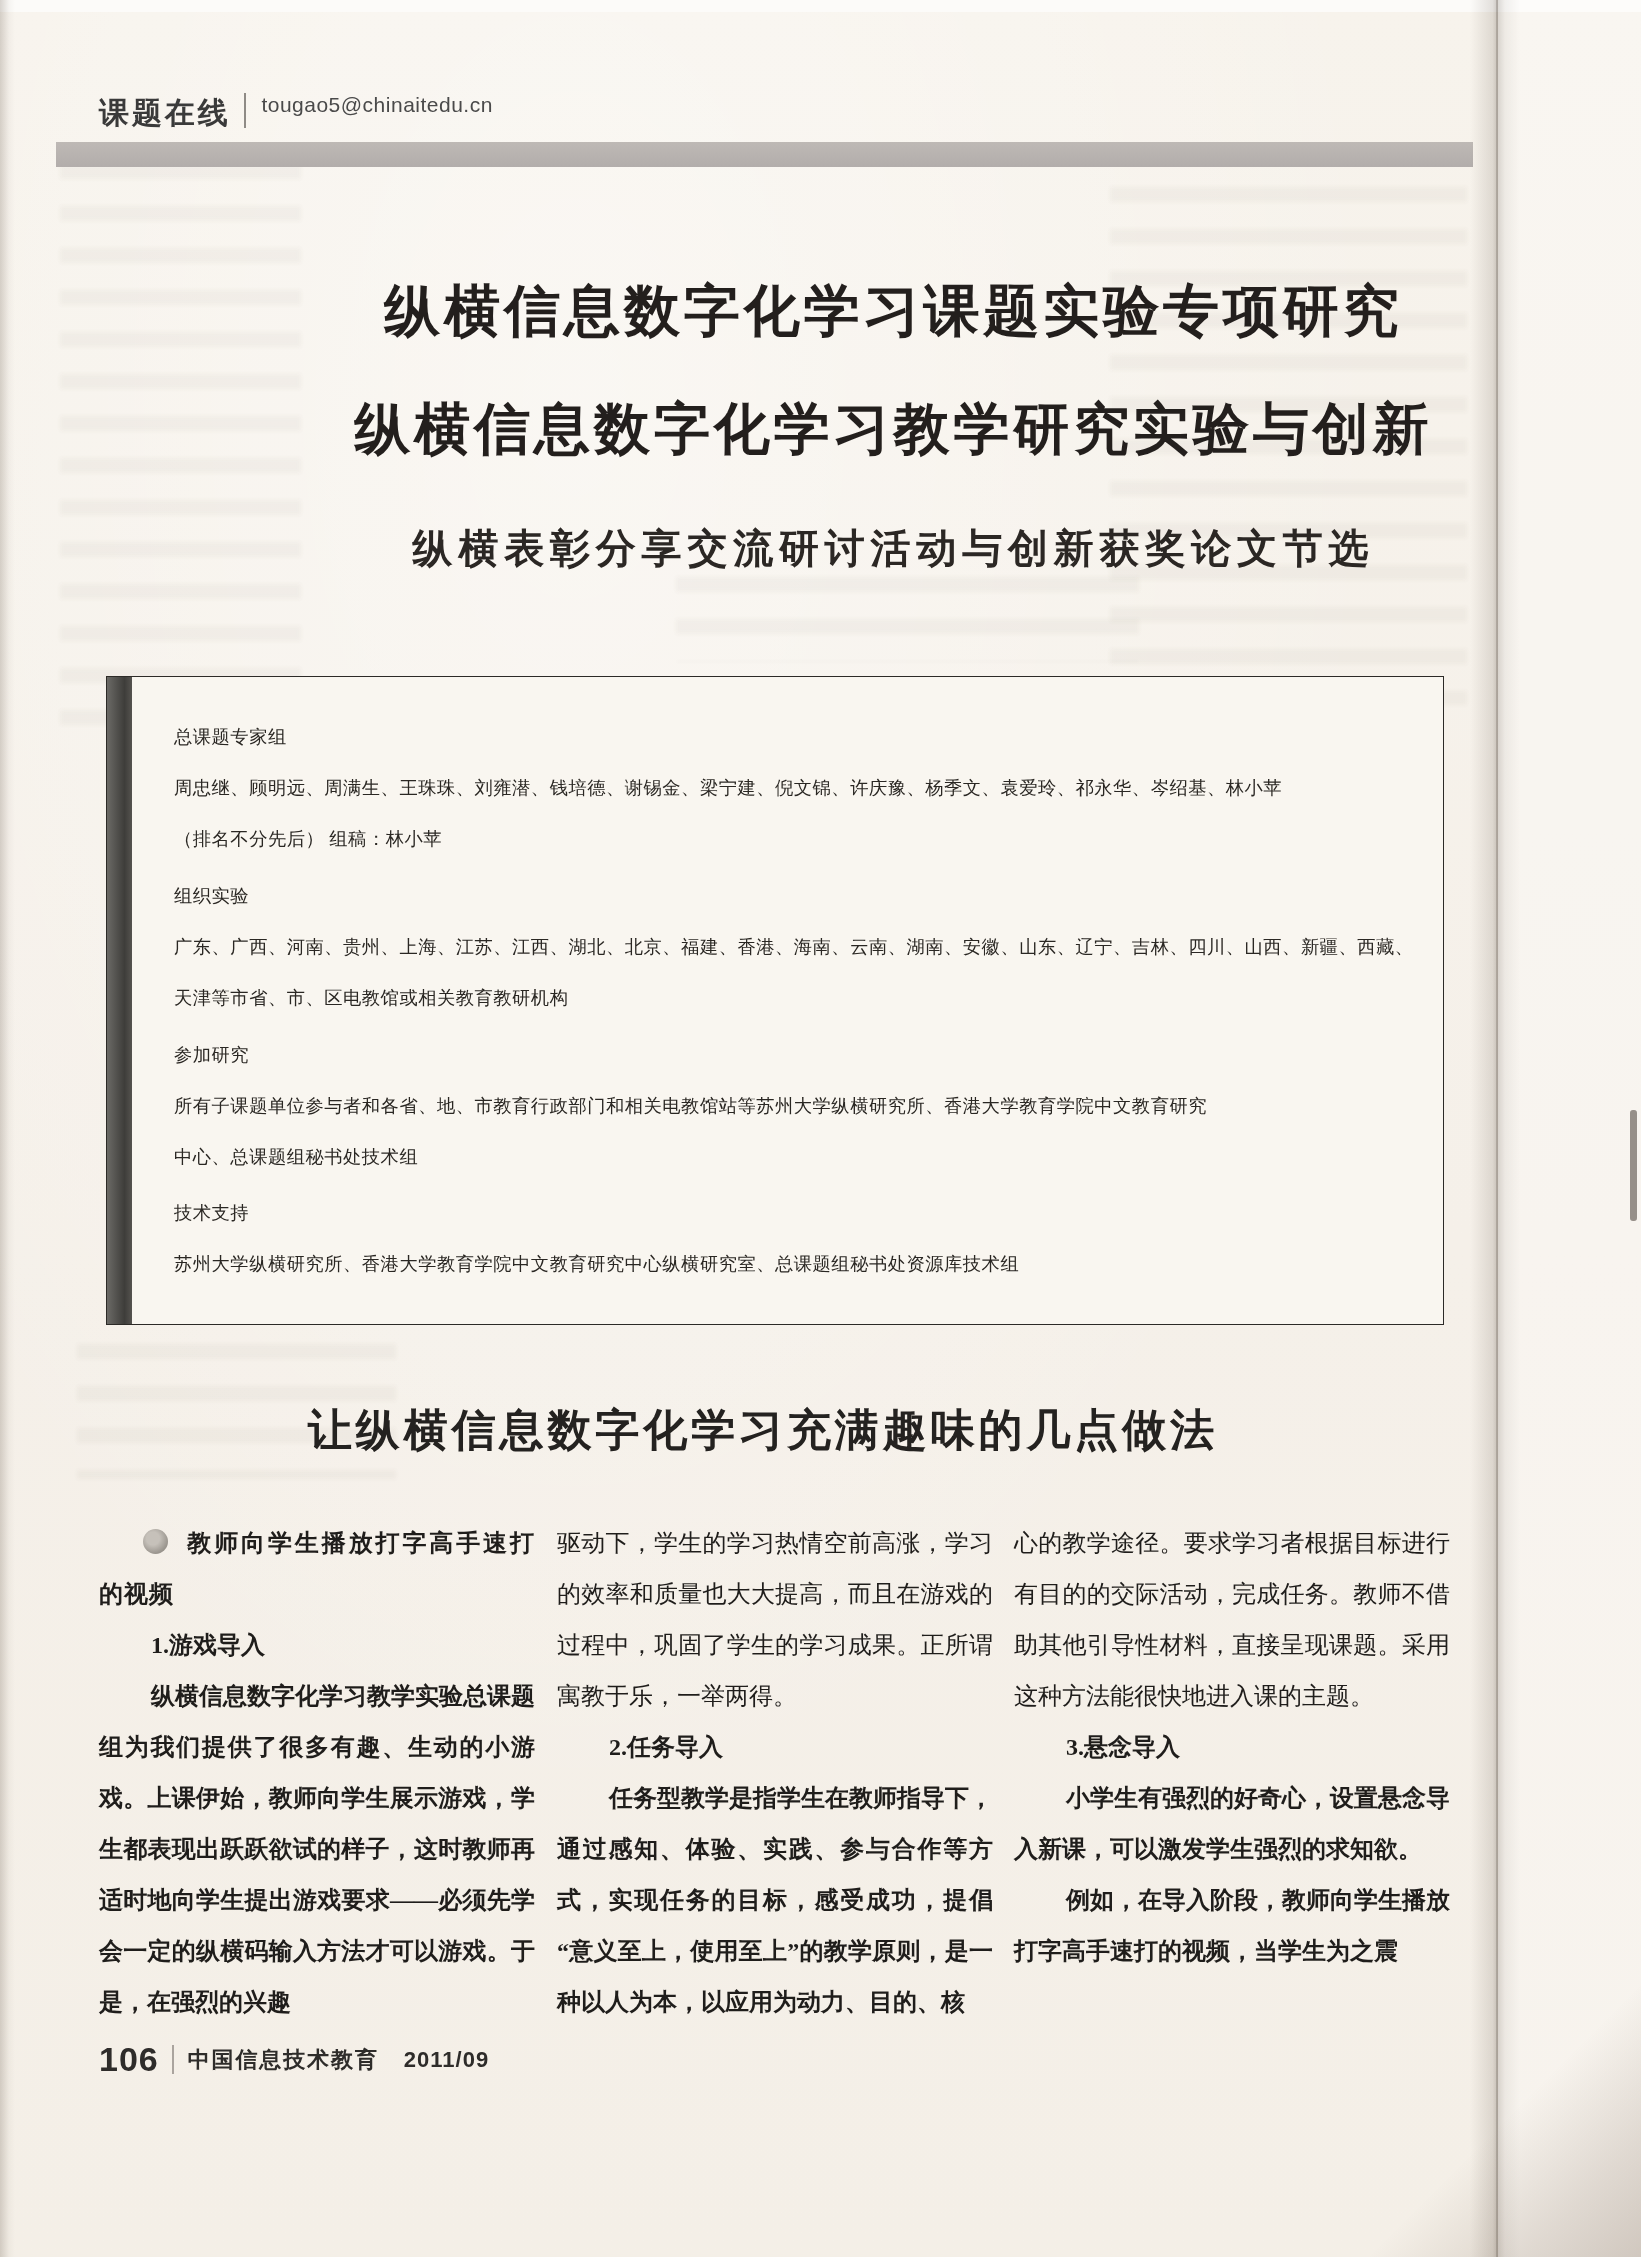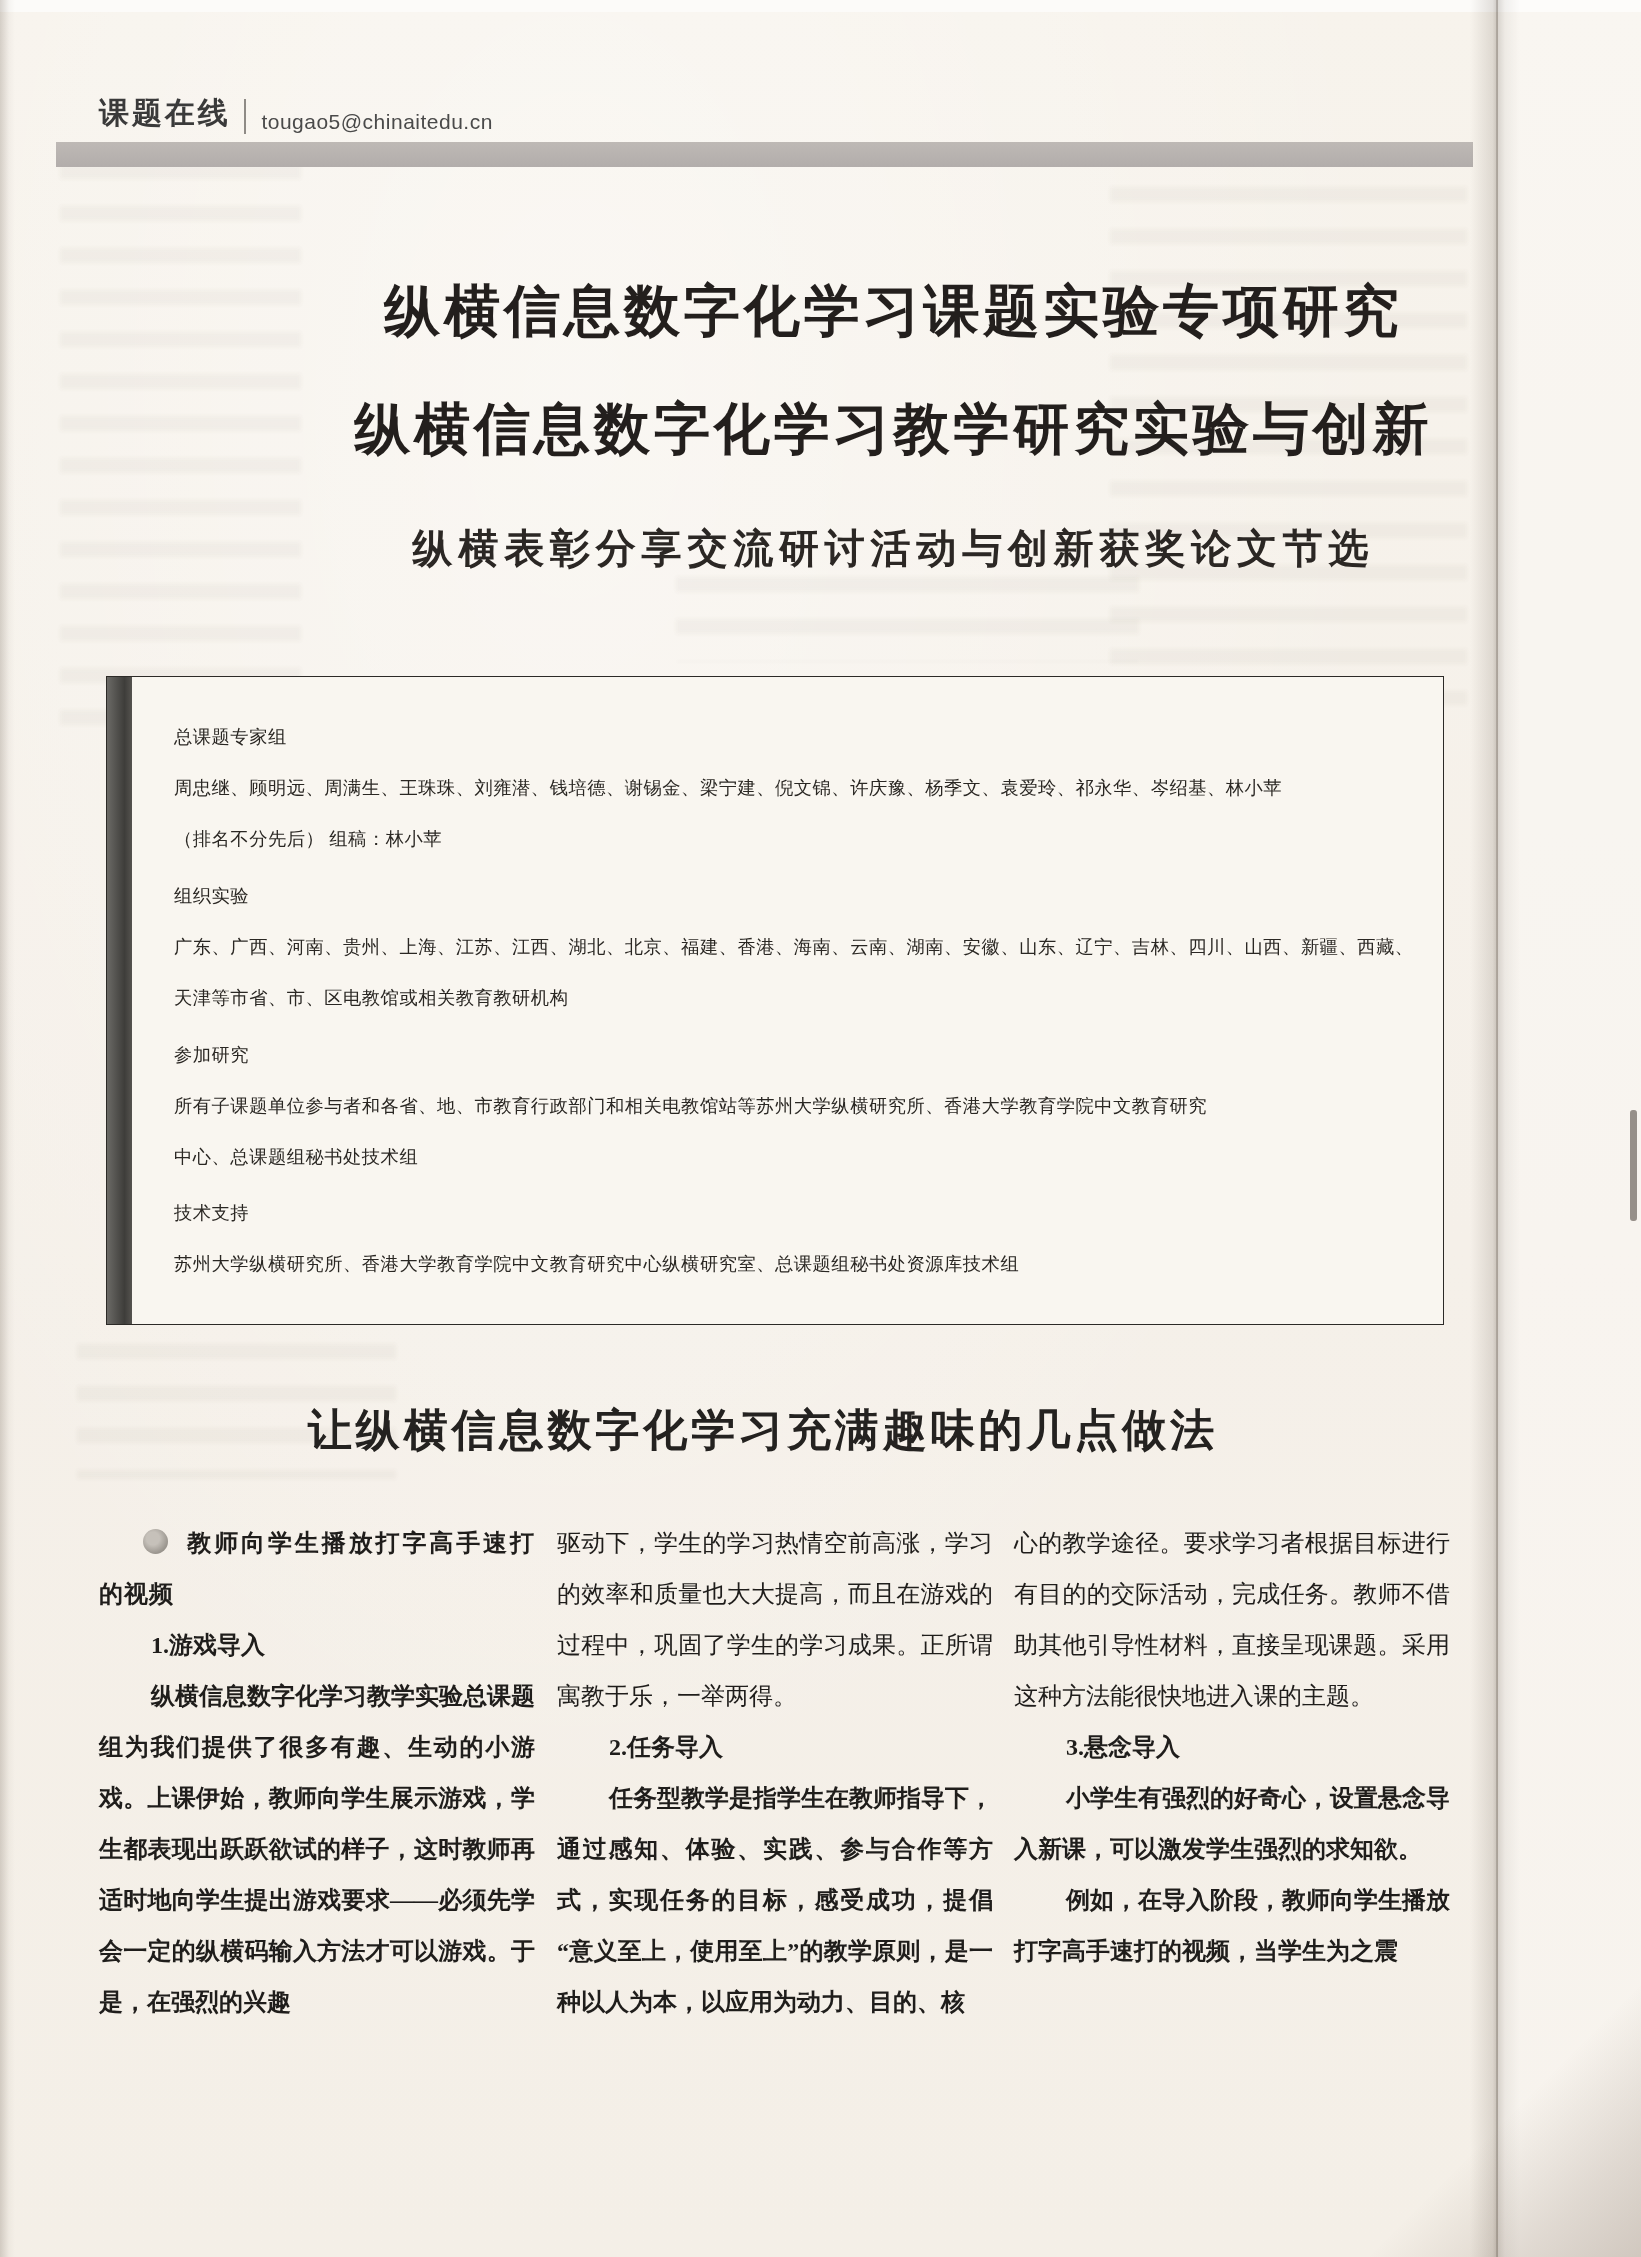--- a/index.html
+++ b/index.html
@@ -27,21 +27,21 @@
     background:linear-gradient(135deg,transparent 55%,rgba(120,100,85,0.18) 80%,rgba(120,100,85,0.30));}
   .right-tick{position:absolute;left:1630px;top:1110px;width:6.8px;height:111px;border-radius:2.9px;background:rgba(70,60,52,0.55);}
   .ghost{position:absolute;filter:blur(1.9px);opacity:.75;
     background:repeating-linear-gradient(180deg,rgba(110,98,86,0.07) 0 15.4px,transparent 15.4px 42px);}
   .ghost.g1{left:60px;top:164px;width:241px;height:579px;}
   .ghost.g2{left:1110px;top:145px;width:357px;height:560px;}
   .ghost.g3{left:676px;top:577px;width:463px;height:85px;}
   .ghost.g4{left:77px;top:1344px;width:319px;height:135px;}
 
   
-  .page-header{position:absolute;left:99px;top:93px;display:flex;align-items:flex-end;
+  .page-header{position:absolute;left:99px;top:93px;display:flex;align-items:flex-start;
     font-family:"Liberation Sans","DejaVu Sans",sans-serif;}
   .section-label{font-size:30px;font-weight:700;color:#3a3a3a;letter-spacing:2.9px;}
   .header-divider{width:1.9px;height:35px;background:#8f8b86;margin:0 15.4px 0 13.5px;}
   .email{font-size:21px;color:#4a4a4a;letter-spacing:0.5px;}
   .gray-bar{position:absolute;left:56px;top:142px;width:1417px;height:25px;
     background:linear-gradient(180deg,#beb9b5,#b2adab);}
 
   
   .masthead{position:absolute;left:145px;top:275px;width:1497px;text-align:center;}
   .masthead h1{margin:0;font-size:56px;line-height:73px;font-weight:700;letter-spacing:3.9px;color:#231f1d;}
@@ -149,20 +149,26 @@
 
     <div class="col c3">
       <p>心的教学途径。要求学习者根据目标进行有目的的交际活动，完成任务。教师不借助其他引导性材料，直接呈现课题。采用这种方法能很快地进入课的主题。</p>
       <p class="col-h2">3.悬念导入</p>
       <p class="ind">小学生有强烈的好奇心，设置悬念导入新课，可以激发学生强烈的求知欲。</p>
       <p class="ind">例如，在导入阶段，教师向学生播放打字高手速打的视频，当学生为之震</p>
     </div>
 
   </div>
 
+  <footer class="page-footer">
+    <span class="pageno">106</span>
+    <span class="fdiv"></span>
+    <span class="journal">中国信息技术教育</span>
+    <span class="issue">2011/09</span>
+  </footer>
 
   <div class="crease-right"></div>
   <div class="crease-line"></div>
   <div class="right-page-zone"></div>
   <div class="right-tick"></div>
   <div class="corner-shadow"></div>
   <div class="edge-left"></div>
 
 </div>
 

